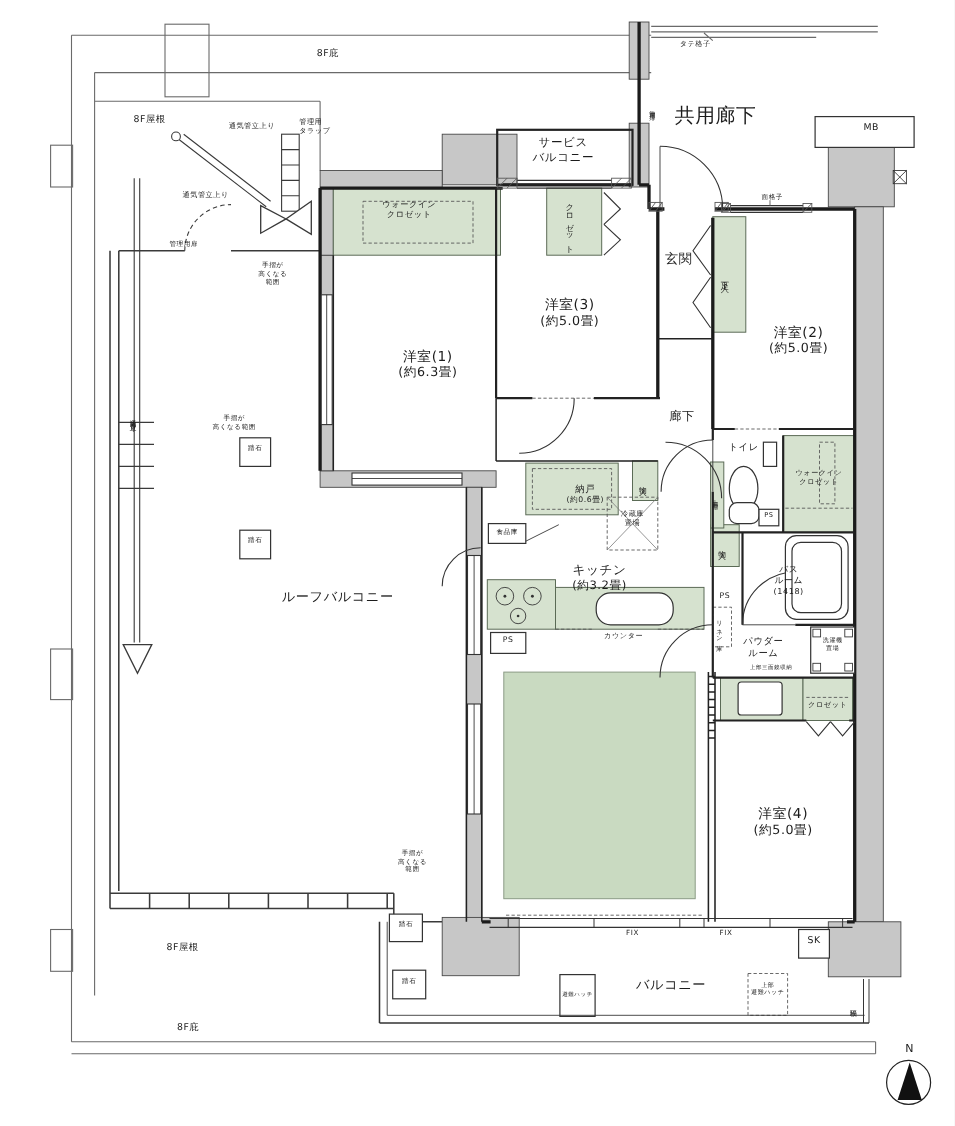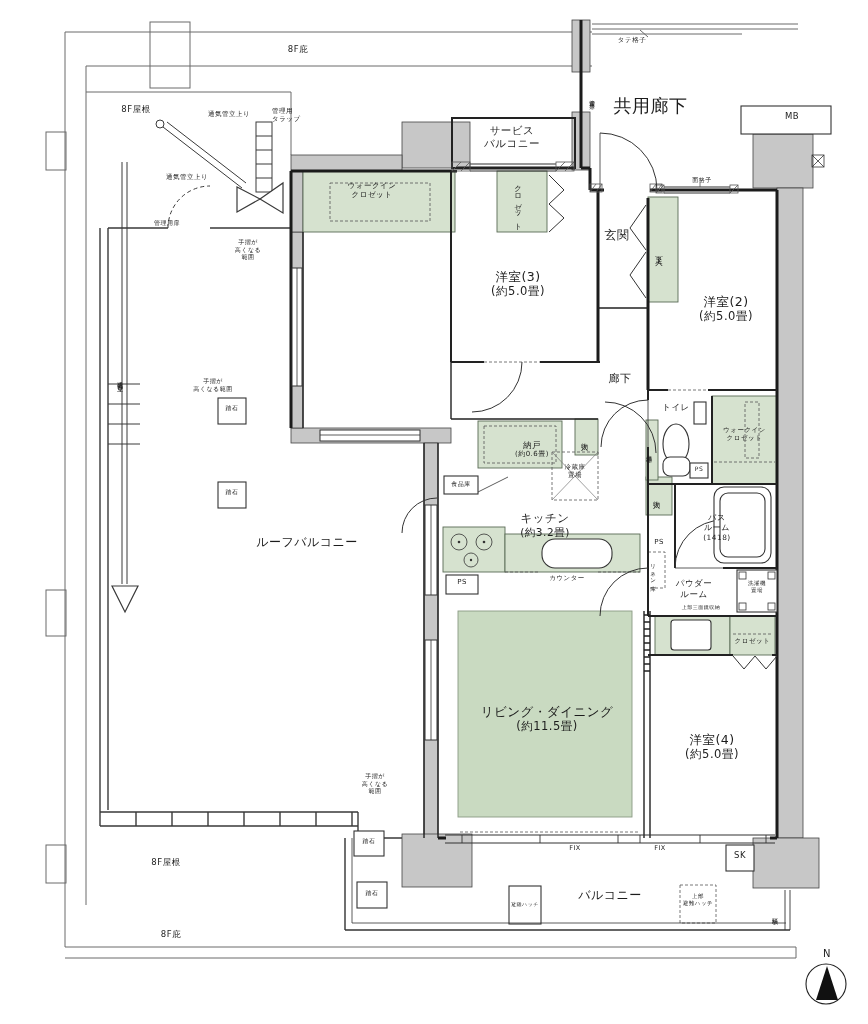--- a/index.html
+++ b/index.html
@@ -221,20 +221,24 @@
   <div class="lbl" style="left:741px;top:111px;width:102px;font-size:8.5px;">MB</div>
   <div class="lbl" style="left:455px;top:124px;width:114px;font-size:10.5px;">サービス
 バルコニー</div>
   <div class="lbl" style="left:594px;top:228px;width:46px;font-size:12px;">玄関</div>
   <div class="lbl v" style="left:655px;top:220px;height:62px;font-size:7.5px;">下足入</div>
   <div class="lbl" style="left:686px;top:176px;width:32px;font-size:6px;">面格子</div>
 
   <div class="lbl" style="left:308px;top:181px;width:128px;font-size:7.5px;">ウォークイン
 クロゼット</div>
   <div class="lbl v" style="left:514px;top:177px;height:52px;font-size:7.5px;">クロゼット</div>
+  <div class="lbl" style="left:324px;top:300px;width:130px;font-size:12.5px;">
+    <span>洋室(1)</span>
+    <span class="room-size">(約6.3畳)</span>
+  </div>
   <div class="lbl" style="left:453px;top:253px;width:130px;font-size:12.5px;">
     <span>洋室(3)</span>
     <span class="room-size">(約5.0畳)</span>
   </div>
   <div class="lbl" style="left:650px;top:278px;width:152px;font-size:12.5px;">
     <span>洋室(2)</span>
     <span class="room-size">(約5.0畳)</span>
   </div>
   <div class="lbl" style="left:648px;top:716px;width:128px;font-size:12.5px;">
     <span>洋室(4)</span>
@@ -271,24 +275,20 @@
 置場</div>
   <div class="lbl" style="left:445px;top:480px;width:32px;font-size:6px;">食品庫</div>
   <div class="lbl" style="left:488px;top:497px;width:114px;font-size:11.5px;">
     <span>キッチン</span>
     <span class="room-size">(約3.2畳)</span>
   </div>
   <div class="lbl" style="left:448px;top:578px;width:28px;font-size:7px;">PS</div>
   <div class="lbl" style="left:538px;top:574px;width:58px;font-size:6.5px;">カウンター</div>
 
   <div class="lbl" style="left:228px;top:535px;width:158px;font-size:12px;">ルーフバルコニー</div>
-  <div class="lbl" style="left:462px;top:688px;width:170px;font-size:12.5px;">
-    <span>リビング・ダイニング</span>
-    <span class="room-size">(約11.5畳)</span>
-  </div>
   <div class="lbl" style="left:220px;top:404px;width:24px;font-size:6px;">踏石</div>
   <div class="lbl" style="left:220px;top:488px;width:24px;font-size:6px;">踏石</div>
   <div class="lbl" style="left:357px;top:837px;width:24px;font-size:6px;">踏石</div>
   <div class="lbl" style="left:360px;top:889px;width:24px;font-size:6px;">踏石</div>
   <div class="lbl" style="left:563px;top:844px;width:24px;font-size:6.5px;">FIX</div>
   <div class="lbl" style="left:648px;top:844px;width:24px;font-size:6.5px;">FIX</div>
   <div class="lbl" style="left:726px;top:850px;width:28px;font-size:8.5px;">SK</div>
   <div class="lbl" style="left:560px;top:888px;width:100px;font-size:12px;">バルコニー</div>
   <div class="lbl" style="left:509px;top:901px;width:32px;font-size:5px;">避難ハッチ</div>
   <div class="lbl" style="left:680px;top:893px;width:36px;font-size:5.5px;">上部

